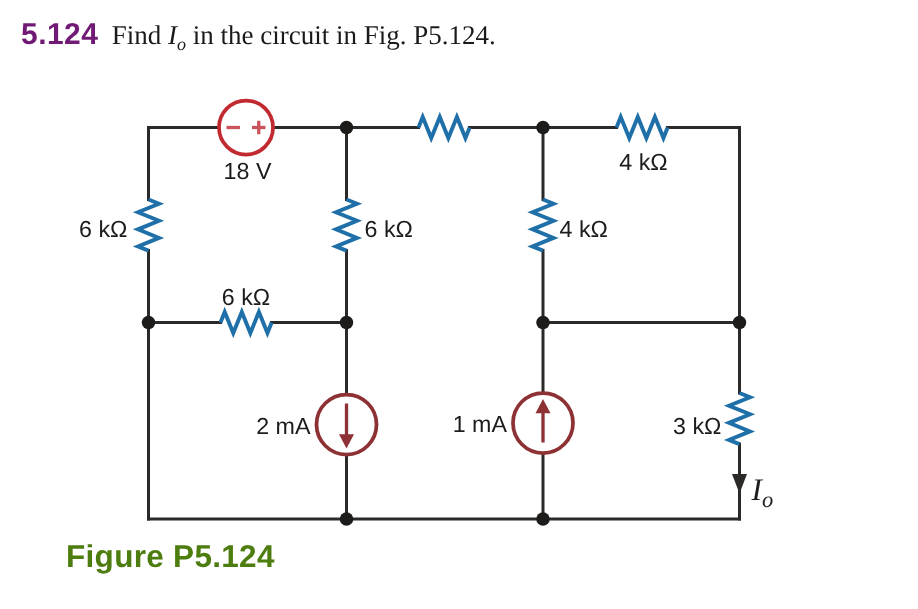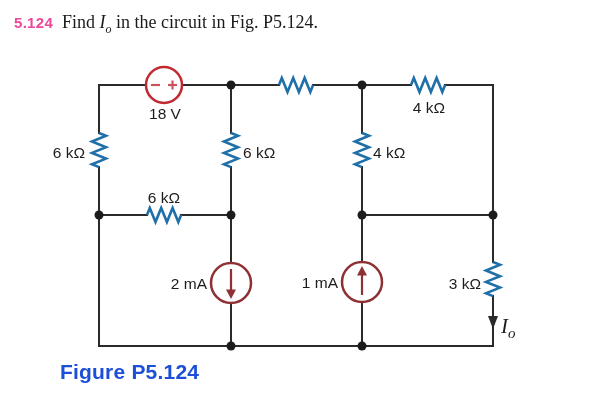--- a/index.html
+++ b/index.html
@@ -1,26 +1,26 @@
 <!DOCTYPE html>
 <html><head>
 <meta charset="utf-8">
 <style>
   html,body{margin:0;padding:0;background:#ffffff;}
   #page{position:relative;width:612px;height:406px;background:#ffffff;overflow:hidden;
         font-family:"Liberation Sans",sans-serif;}
   #problem-line{position:absolute;left:14px;top:12px;font-family:"Liberation Serif",serif;
         font-size:18px;color:#1a1a1a;white-space:nowrap;}
   #problem-line .num{font-family:"Liberation Sans",sans-serif;font-weight:bold;
-        font-size:15px;color:#ec4899;margin-right:9px;letter-spacing:.3px;}
+        font-size:20px;color:#701a75;margin-right:9px;letter-spacing:.3px;}
   #problem-line i{font-family:"Liberation Serif",serif;}
   #problem-line sub{font-size:12px;font-style:italic;}
   #circuit-svg{position:absolute;left:0;top:0;}
-  #figure-caption{position:absolute;left:60px;top:360px;font-weight:bold;
-        font-size:21px;color:#1d4ed8;letter-spacing:.2px;}
+  #figure-caption{position:absolute;left:44px;top:360px;font-weight:bold;
+        font-size:21px;color:#4d7c0f;letter-spacing:.2px;}
   svg text{font-family:"Liberation Sans",sans-serif;font-size:15.5px;fill:#1d1c1b;}
   svg text.serif-label{font-family:"Liberation Serif",serif;font-style:italic;font-size:21px;}
 </style>
 </head>
 <body>
 
 <div id="page">
 
   <div id="problem-line">
     <span class="num">5.124</span><span>Find </span><i>I</i><sub>o</sub><span> in the circuit in Fig. P5.124.</span>

